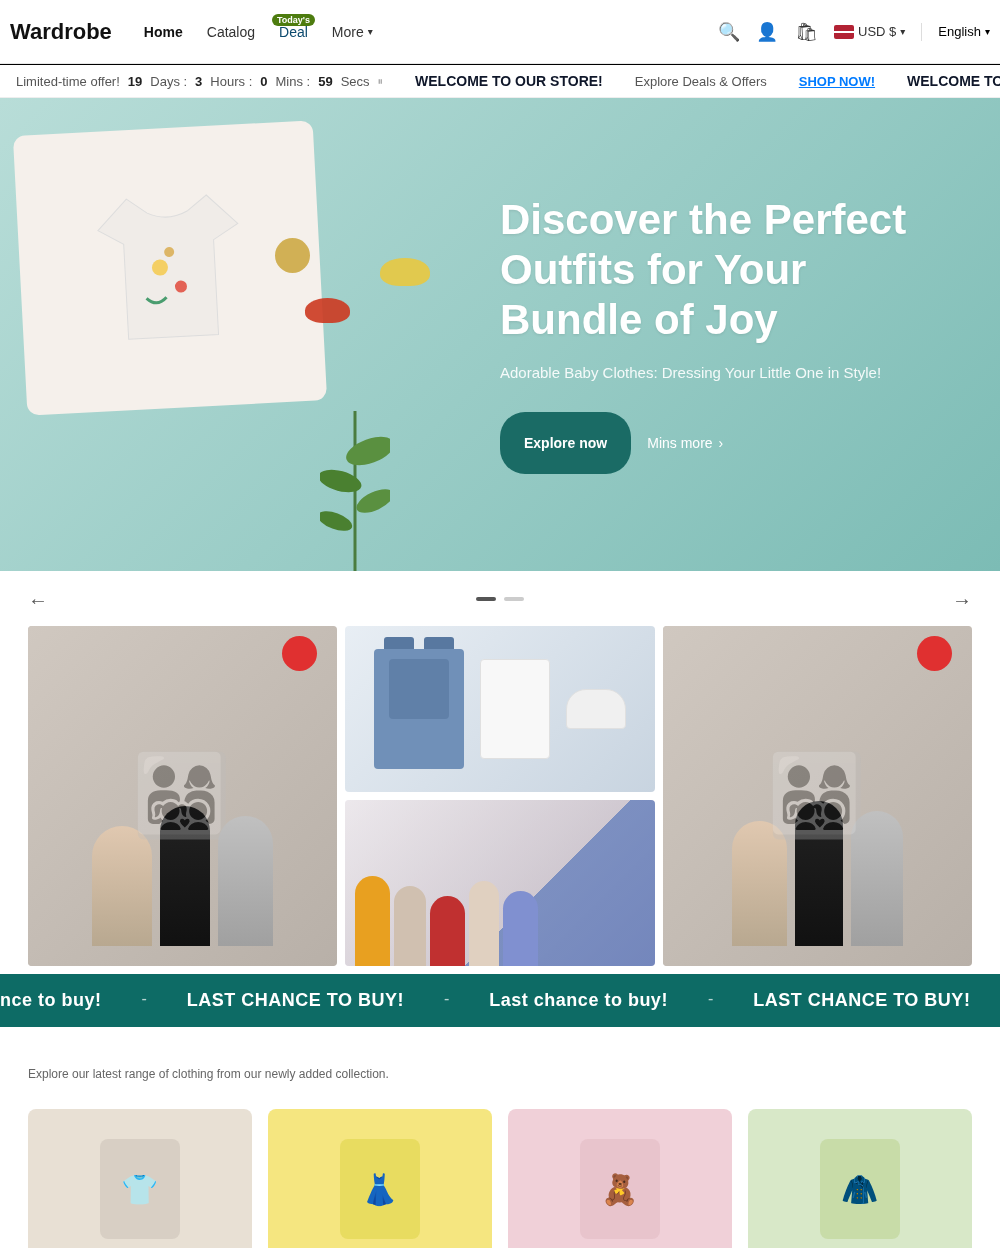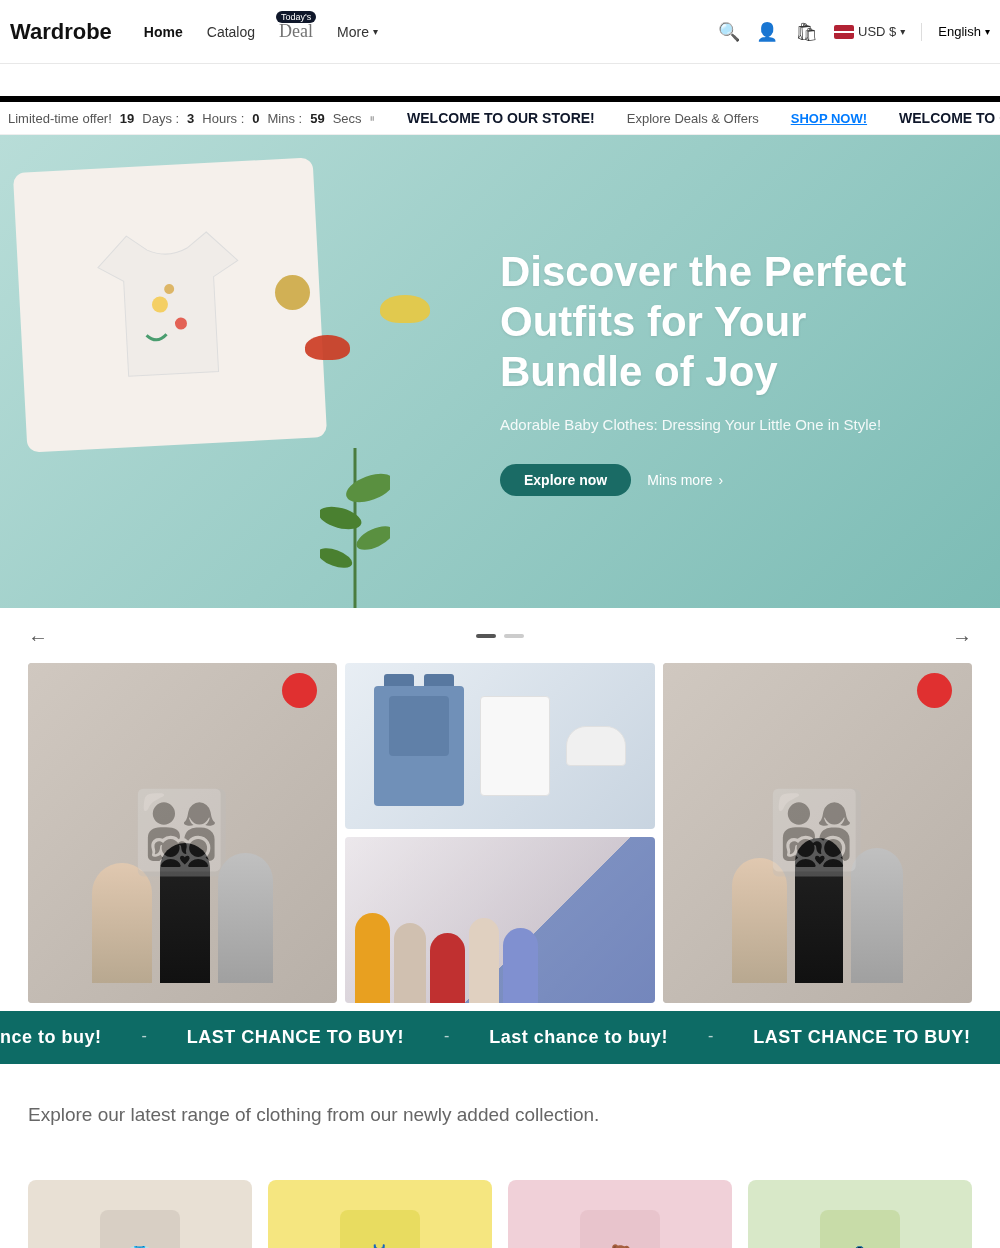--- a/index.html
+++ b/index.html
@@ -11,40 +11,40 @@
       border-bottom: 1px solid #e8e8e8; background: #fff;
     }
     .nav-logo { font-weight: 700; font-size: 22px; color: #111; margin-right: 32px; }
     .nav-links { display: flex; align-items: center; gap: 24px; flex: 1; }
     .nav-link { font-size: 14px; color: #333; text-decoration: none; cursor: pointer; }
     .nav-link.active { font-weight: 600; color: #111; }
     .nav-deal-badge {
       position: relative; display: flex; flex-direction: column; align-items: center;
     }
     .deal-badge-tag {
-      background: #0f172a; color: #fff; font-size: 9px; font-weight: 400;
+      background: #4d7c0f; color: #fff; font-size: 9px; font-weight: 700;
       padding: 1px 5px; border-radius: 8px; position: absolute; top: -10px;
     }
-    .deal-text { font-size: 18px; color: #737373; font-family: Liberation Serif, serif; }
+    .deal-text { font-size: 14px; color: #0c4a6e; }
     .nav-more { display: flex; align-items: center; gap: 4px; font-size: 14px; color: #333; cursor: pointer; }
     .chevron-down { font-size: 10px; }
     .nav-right { display: flex; align-items: center; gap: 16px; margin-left: auto; }
     .nav-icon { font-size: 18px; cursor: pointer; color: #333; }
     .currency-selector {
       display: flex; align-items: center; gap: 4px; font-size: 13px; color: #333; cursor: pointer;
     }
     .flag { width: 20px; height: 14px; border-radius: 2px; background: linear-gradient(180deg, #b22234 40%, #fff 40%, #fff 60%, #b22234 60%); display: inline-block; }
     .divider-v { width: 1px; height: 18px; background: #ddd; }
     .lang-selector { display: flex; align-items: center; gap: 4px; font-size: 13px; cursor: pointer; }
 
     
     .announcement-bar {
-      background: #fff; border-top: 6px solid #000000; border-bottom: 1px solid #eee;
-      overflow: hidden; white-space: nowrap; padding: 8px 8px;
-      display: flex; align-items: center; margin-top: 32px;
+      background: #fff; border-top: 1px solid #000000; border-bottom: 1px solid #eee;
+      overflow: hidden; white-space: nowrap; padding: 8px 16px;
+      display: flex; align-items: center;
     }
     .announcement-inner {
       display: flex; align-items: center; gap: 32px; animation: marquee 20s linear infinite;
     }
     @keyframes marquee {
       0% { transform: translateX(0); }
       100% { transform: translateX(-50%); }
     }
     .announcement-item { display: flex; align-items: center; gap: 8px; font-size: 13px; }
     .timer-label { color: #555; }
@@ -75,21 +75,21 @@
     }
     .hero-title {
       font-size: 42px; font-weight: 800; color: #fff; line-height: 1.2;
       margin-bottom: 16px; text-shadow: 0 1px 3px rgba(0,0,0,0.1);
     }
     .hero-subtitle {
       font-size: 15px; color: rgba(255,255,255,0.9); margin-bottom: 28px; line-height: 1.5;
     }
     .hero-buttons { display: flex; align-items: center; gap: 16px; }
     .btn-explore {
-      background: #1a6b65; color: #fff; border: none; padding: 8px 24px;
+      background: #1a6b65; color: #fff; border: none; padding: 23px 24px;
       border-radius: 25px; font-size: 14px; font-weight: 600; cursor: pointer;
     }
     .btn-learn {
       background: transparent; color: #fff; border: none; font-size: 14px; cursor: pointer;
       display: flex; align-items: center; gap: 6px;
     }
 
     
     .carousel-controls {
       display: flex; align-items: center; justify-content: space-between;
@@ -128,21 +128,21 @@
     }
     .marquee-item {
       font-size: 18px; font-weight: 700; letter-spacing: 0.5px;
     }
     .marquee-item.uppercase { text-transform: uppercase; }
     .marquee-sep { color: rgba(255,255,255,0.7); }
 
     
     .section { padding: 32px 28px 20px; }
     .section-title { font-size: 24px; font-weight: 700; color: #111; margin-bottom: 6px; }
-    .section-subtitle { font-size: 19px; color: #666; margin-bottom: 34px; }
+    .section-subtitle { font-size: 12px; color: #666; margin-bottom: 8px; }
 
     
     .product-grid {
       display: grid; grid-template-columns: repeat(4, 1fr); gap: 16px;
       padding: 0 28px;
     }
     .product-card {
       border-radius: 8px; overflow: hidden; background: #f9f9f9;
     }
     .product-img {

